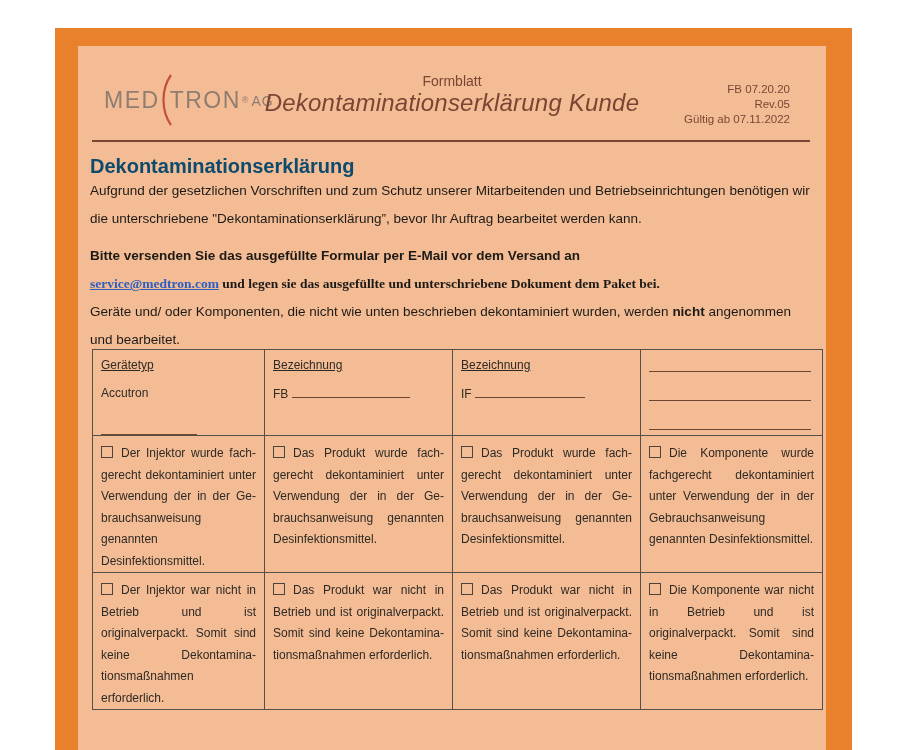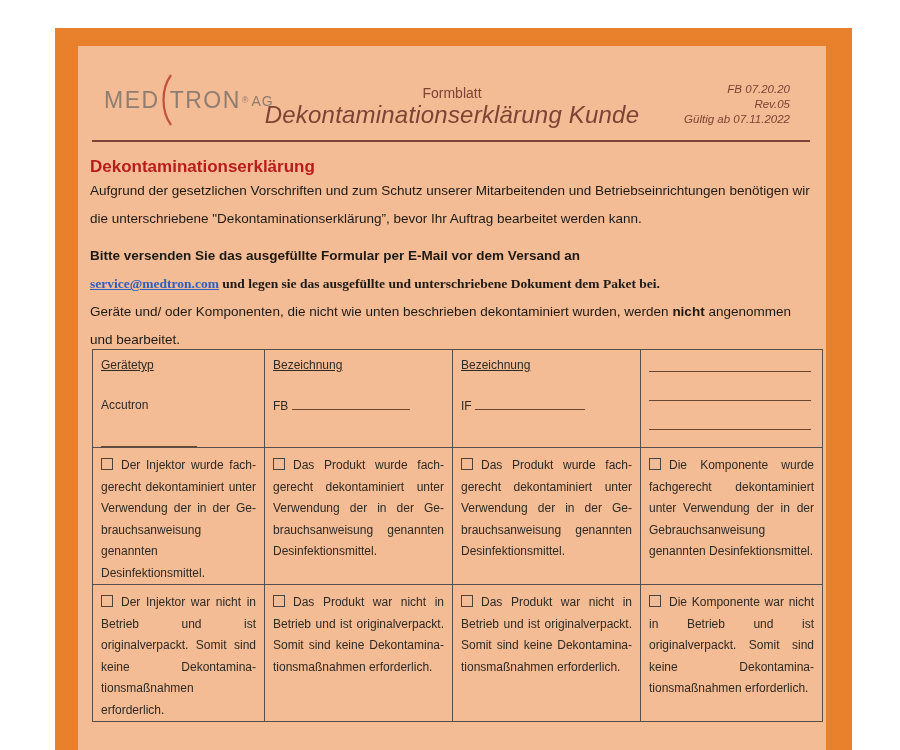--- a/index.html
+++ b/index.html
@@ -16,28 +16,28 @@
   .page {
     position: absolute; left: 78px; top: 46px; width: 748px; height: 704px;
     background: #F4BC95; overflow: hidden; color: #2b2620;
   }
   
   .logo { position: absolute; left: 26px; top: 26px; display: flex; align-items: center; height: 56px; }
   .logo-txt { font-size: 23px; color: #8e7d70; letter-spacing: 1.5px; }
   .logo-reg { font-size: 9px; color: #8e7d70; vertical-align: 12px; margin-left: 1px; }
   .logo-ag { font-size: 14px; color: #8e7d70; letter-spacing: 1px; margin-left: 3px; margin-top: 2px; }
   .logo-arc { margin: 0 -3px; }
-  .title-block { position: absolute; left: 100px; right: 100px; top: 38px; text-align: center; color: #7B4434; }
+  .title-block { position: absolute; left: 100px; right: 100px; top: 26px; text-align: center; color: #7B4434; }
   .form-type { font-size: 14px; line-height: 18px; }
   .page-title { font-size: 24px; line-height: 26px; letter-spacing: 0.2px; font-style: italic; }
-  .meta { position: absolute; right: 36px; top: 36px; text-align: right; font-size: 11.5px; line-height: 15px; color: #7B4434; font-style: italic; }
+  .meta { position: absolute; right: 36px; top: 36px; text-align: right; font-size: 11.5px; line-height: 15px; color: #7B4434; }
   .rule { position: absolute; left: 14px; top: 94px; width: 718px; border-top: 2px solid #7B4434; }
   
   .abs { position: absolute; left: 12px; width: 726px; font-size: 13.5px; line-height: 28px; color: #1d1a16; }
-  .h2 { top: 110px; font-size: 17px; font-weight: bold; line-height: 21px; color: #b91c1c; }
+  .h2 { top: 110px; font-size: 20px; font-weight: bold; line-height: 21px; color: #0c4a6e; }
   .p1 { top: 131px; }
   .p2 { top: 196px; font-weight: bold; }
   .p3 { top: 224px; font-weight: bold; font-family: Liberation Serif, serif; }
   .p4 { top: 252px; }
   .email-link { color: #2B5FC0; font-weight: bold; text-decoration: underline; }
   .emph { font-weight: bold; }
   
   table.decon {
     position: absolute; left: 14px; top: 303px; width: 730px;
     border-collapse: collapse; table-layout: fixed;
@@ -52,21 +52,21 @@
   tr.r3 td { height: 50px; }
   tr.r4 td { height: 110px; }
   tr.r5 td { height: 122px; }
   .chk {
     display: inline-block; width: 10px; height: 10px;
     border: 1px solid #4a443c; margin-right: 8px; vertical-align: -1px;
     background: transparent;
   }
   .hdr-note { margin-top: 13px; line-height: 16px; }
   .cell-label { text-decoration: underline; line-height: 16px; }
-  .row2-line2 { margin-top: 24px; line-height: 16px; }
+  .row2-line2 { margin-top: 12px; line-height: 16px; }
   .fill { display: inline-block; border-bottom: 1px solid #6b4630; height: 12px; vertical-align: baseline; }
   .fill-w96  { width: 96px; }
   .fill-w118 { width: 118px; }
   .fill-w110 { width: 110px; }
   .fill-w115 { width: 115px; }
   .fill-block { border-bottom: 1px solid #6b4630; width: 162px; }
   .fb1 { height: 14px; } .fb2 { height: 28px; } .fb3 { height: 28px; }
   .fill-under { display: block; margin-top: 21px; }
   .just { text-align: justify; line-height: 21.5px; }
 </style>

